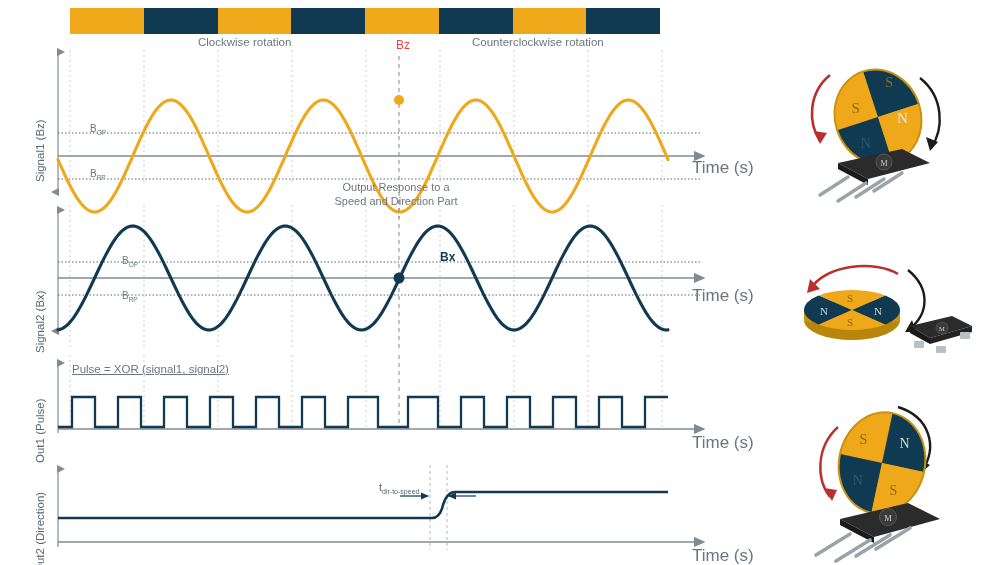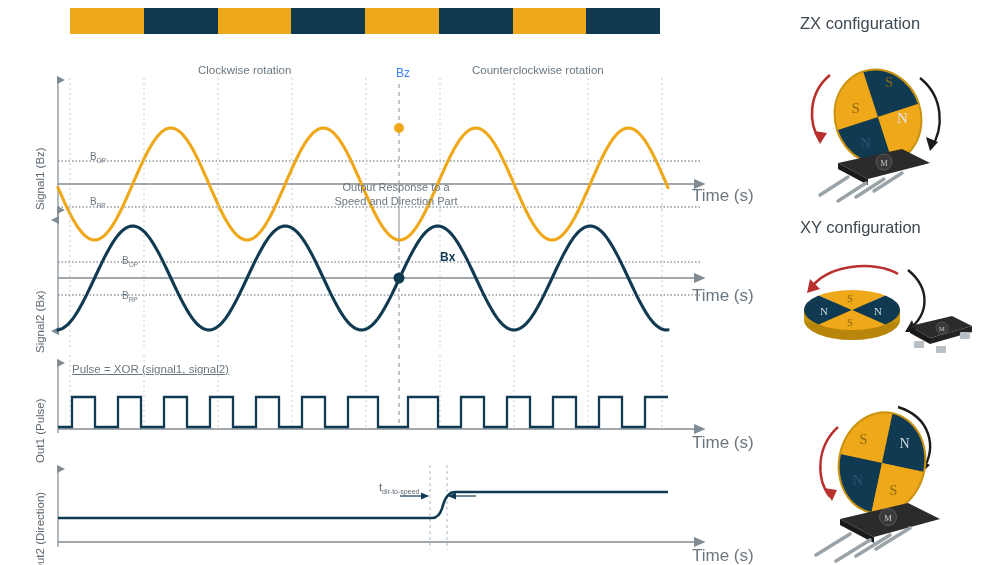--- a/index.html
+++ b/index.html
@@ -14,21 +14,21 @@
   
   .plot{position:absolute;}
   .ylabel{position:absolute;font-size:11.5px;color:#5b6670;white-space:nowrap;
           transform-origin:0 0;transform:rotate(-90deg);}
   .timelabel{position:absolute;font-size:17px;color:#6a7780;white-space:nowrap;}
   .note{position:absolute;font-size:11.5px;color:#6a7780;white-space:nowrap;}
   .note-c{position:absolute;font-size:11px;color:#6a7780;text-align:center;
           line-height:14px;width:180px;}
   .blabel{position:absolute;font-size:10px;color:#6a7780;white-space:nowrap;}
   .blabel sub{font-size:6.5px;}
-  .bz-label{position:absolute;font-size:12px;color:#3b82f6;font-weight:400;}
+  .bz-label{position:absolute;font-size:12px;color:#ef4444;font-weight:400;}
   .bx-label{position:absolute;font-size:12px;color:#103a52;font-weight:700;}
   .tlabel{position:absolute;font-size:11px;color:#5b6670;white-space:nowrap;}
   .tlabel sub{font-size:7px;}
 
   
   .cfgtitle{position:absolute;font-size:16.5px;color:#3d4852;white-space:nowrap;}
   .cfg{position:absolute;}
 
   svg{display:block;overflow:visible;}
 </style>
@@ -41,21 +41,21 @@
       <div style="background: rgb(239, 168, 26);"></div>
       <div style="background: rgb(16, 58, 82);"></div>
       <div style="background: rgb(239, 168, 26);"></div>
       <div style="background: rgb(16, 58, 82);"></div>
       <div style="background: rgb(239, 168, 26);"></div>
       <div style="background: rgb(16, 58, 82);"></div>
       <div style="background: rgb(239, 168, 26);"></div>
       <div style="background: rgb(16, 58, 82);"></div>
     </div>
 
-  <div class="plot" style="left:0;top:60px;width:770px;height:150px;">
+  <div class="plot" style="left:0;top:32px;width:770px;height:150px;">
 
     <div class="ylabel" style="left:34px;top:150px;">Signal1 (Bz)</div>
 
     <div class="note" style="left:198px;top:4px;">Clockwise rotation</div>
     <div class="note" style="left:472px;top:4px;">Counterclockwise rotation</div>
 
     <div class="bz-label" style="left:396px;top:6px;">Bz</div>
 
     <div class="blabel" style="left:90px;top:91px;">
       <span>B</span><sub>OP</sub>
@@ -200,21 +200,20 @@
       <defs>
         <marker id="ar2" markerWidth="7" markerHeight="6" refX="6" refY="3" orient="auto">
           <path d="M0,0 L7,3 L0,6 Z" fill="#103A52"></path>
         </marker>
       </defs>
 
       <path id="step2" fill="none" stroke="#103A52" stroke-width="2.6" stroke-linejoin="round" d="M58,63 L432,63 Q440,63 443,50 Q447,37 455,37 L668,37"></path>
     </svg>
   </div>
 
-  <div class="cfgtitle" style="left:800px;top:14px;">ZX configuration</div>
   <div class="cfg" style="left:790px;top:45px;">
     <svg width="200" height="150" viewBox="0 0 200 150">
 
       <path d="M40,30 C18,48 18,78 30,96" fill="none" stroke="#b8312f" stroke-width="2.6"></path>
       <path d="M30,99 L24,86 L37,88 Z" fill="#b8312f"></path>
 
       <path d="M130,33 C154,52 154,84 141,103" fill="none" stroke="#1b1b1b" stroke-width="2.4"></path>
       <path d="M140,106 L136,92 L148,97 Z" fill="#1b1b1b"></path>
 
       <g transform="translate(88,72) rotate(-18)">
@@ -242,21 +241,20 @@
         <g stroke="#9aa3a8" stroke-width="3.4" stroke-linecap="round">
           <line x1="58" y1="132" x2="30" y2="150"></line>
           <line x1="76" y1="138" x2="48" y2="156"></line>
           <line x1="94" y1="134" x2="66" y2="152"></line>
           <line x1="112" y1="128" x2="84" y2="146"></line>
         </g>
       </g>
     </svg>
   </div>
 
-  <div class="cfgtitle" style="left:800px;top:218px;">XY configuration</div>
   <div class="cfg" style="left:790px;top:248px;">
     <svg width="200" height="110" viewBox="0 0 200 110">
 
       <path d="M20,42 C34,16 86,12 108,26" fill="none" stroke="#b8312f" stroke-width="2.6"></path>
       <path d="M17,45 L20,31 L30,41 Z" fill="#b8312f"></path>
 
       <path d="M118,22 C140,40 140,66 118,82" fill="none" stroke="#1b1b1b" stroke-width="2.4"></path>
       <path d="M115,84 L122,72 L126,84 Z" fill="#1b1b1b"></path>
 
       <g transform="translate(62,62)">

